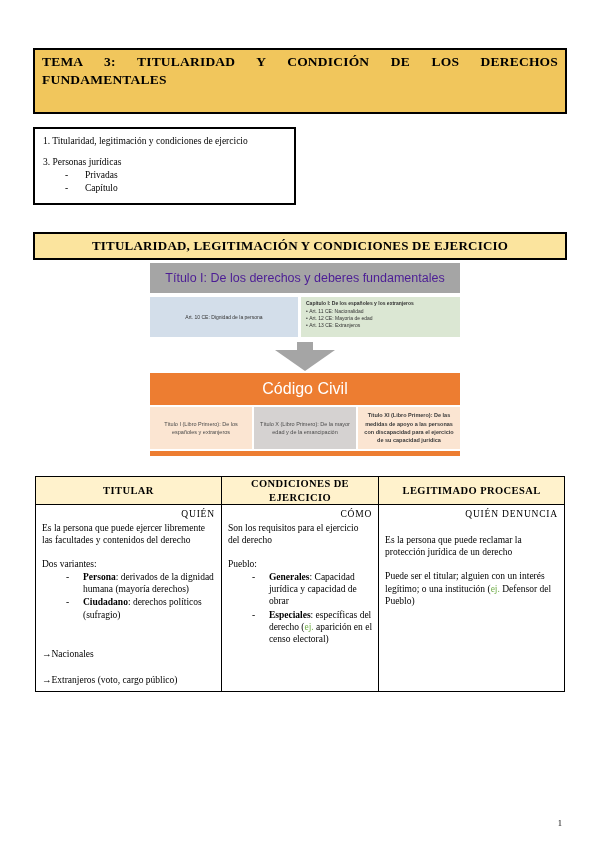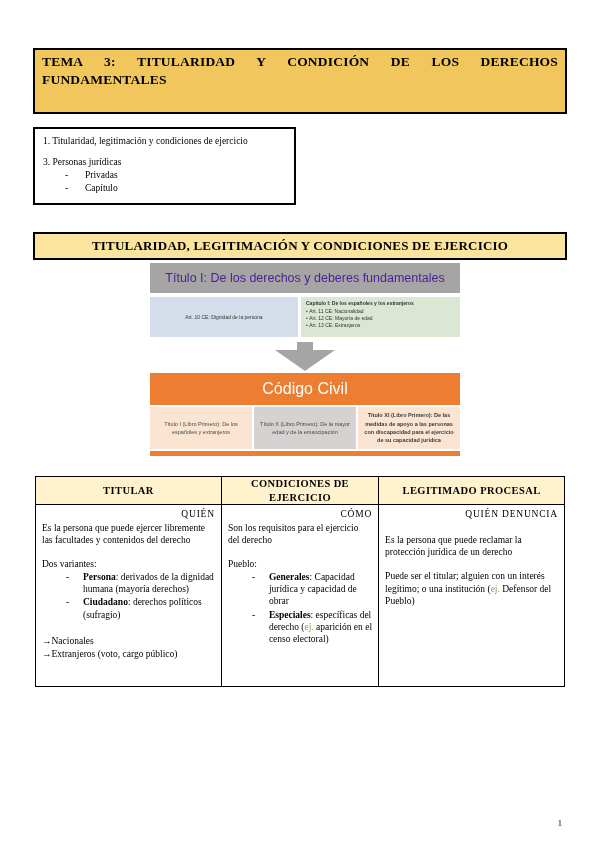--- a/index.html
+++ b/index.html
@@ -168,21 +168,21 @@
   .col-1 { width: 175px; }
   .col-2 { width: 148px; }
   .col-3 { width: 175px; }
   .cell-heading { text-align: right; letter-spacing: 0.8px; margin-bottom: 1px; }
   .gap { height: 12px; }
   .dash-list { list-style: none; margin-left: 24px; }
   .dash-list li { display: flex; margin-bottom: 1px; }
   .dash-list li::before { content: "-"; flex: 0 0 17px; }
   .term { font-weight: bold; }
   .ej { color: #70ad47; }
-  .arrow-line { margin-top: 1px; }
+  .arrow-line { margin-top: 14px; }
 
   .page-number {
     position: absolute;
     right: 38px;
     bottom: 20px;
     font-size: 8.5px;
   }
 </style>
 </head>
 <body>

